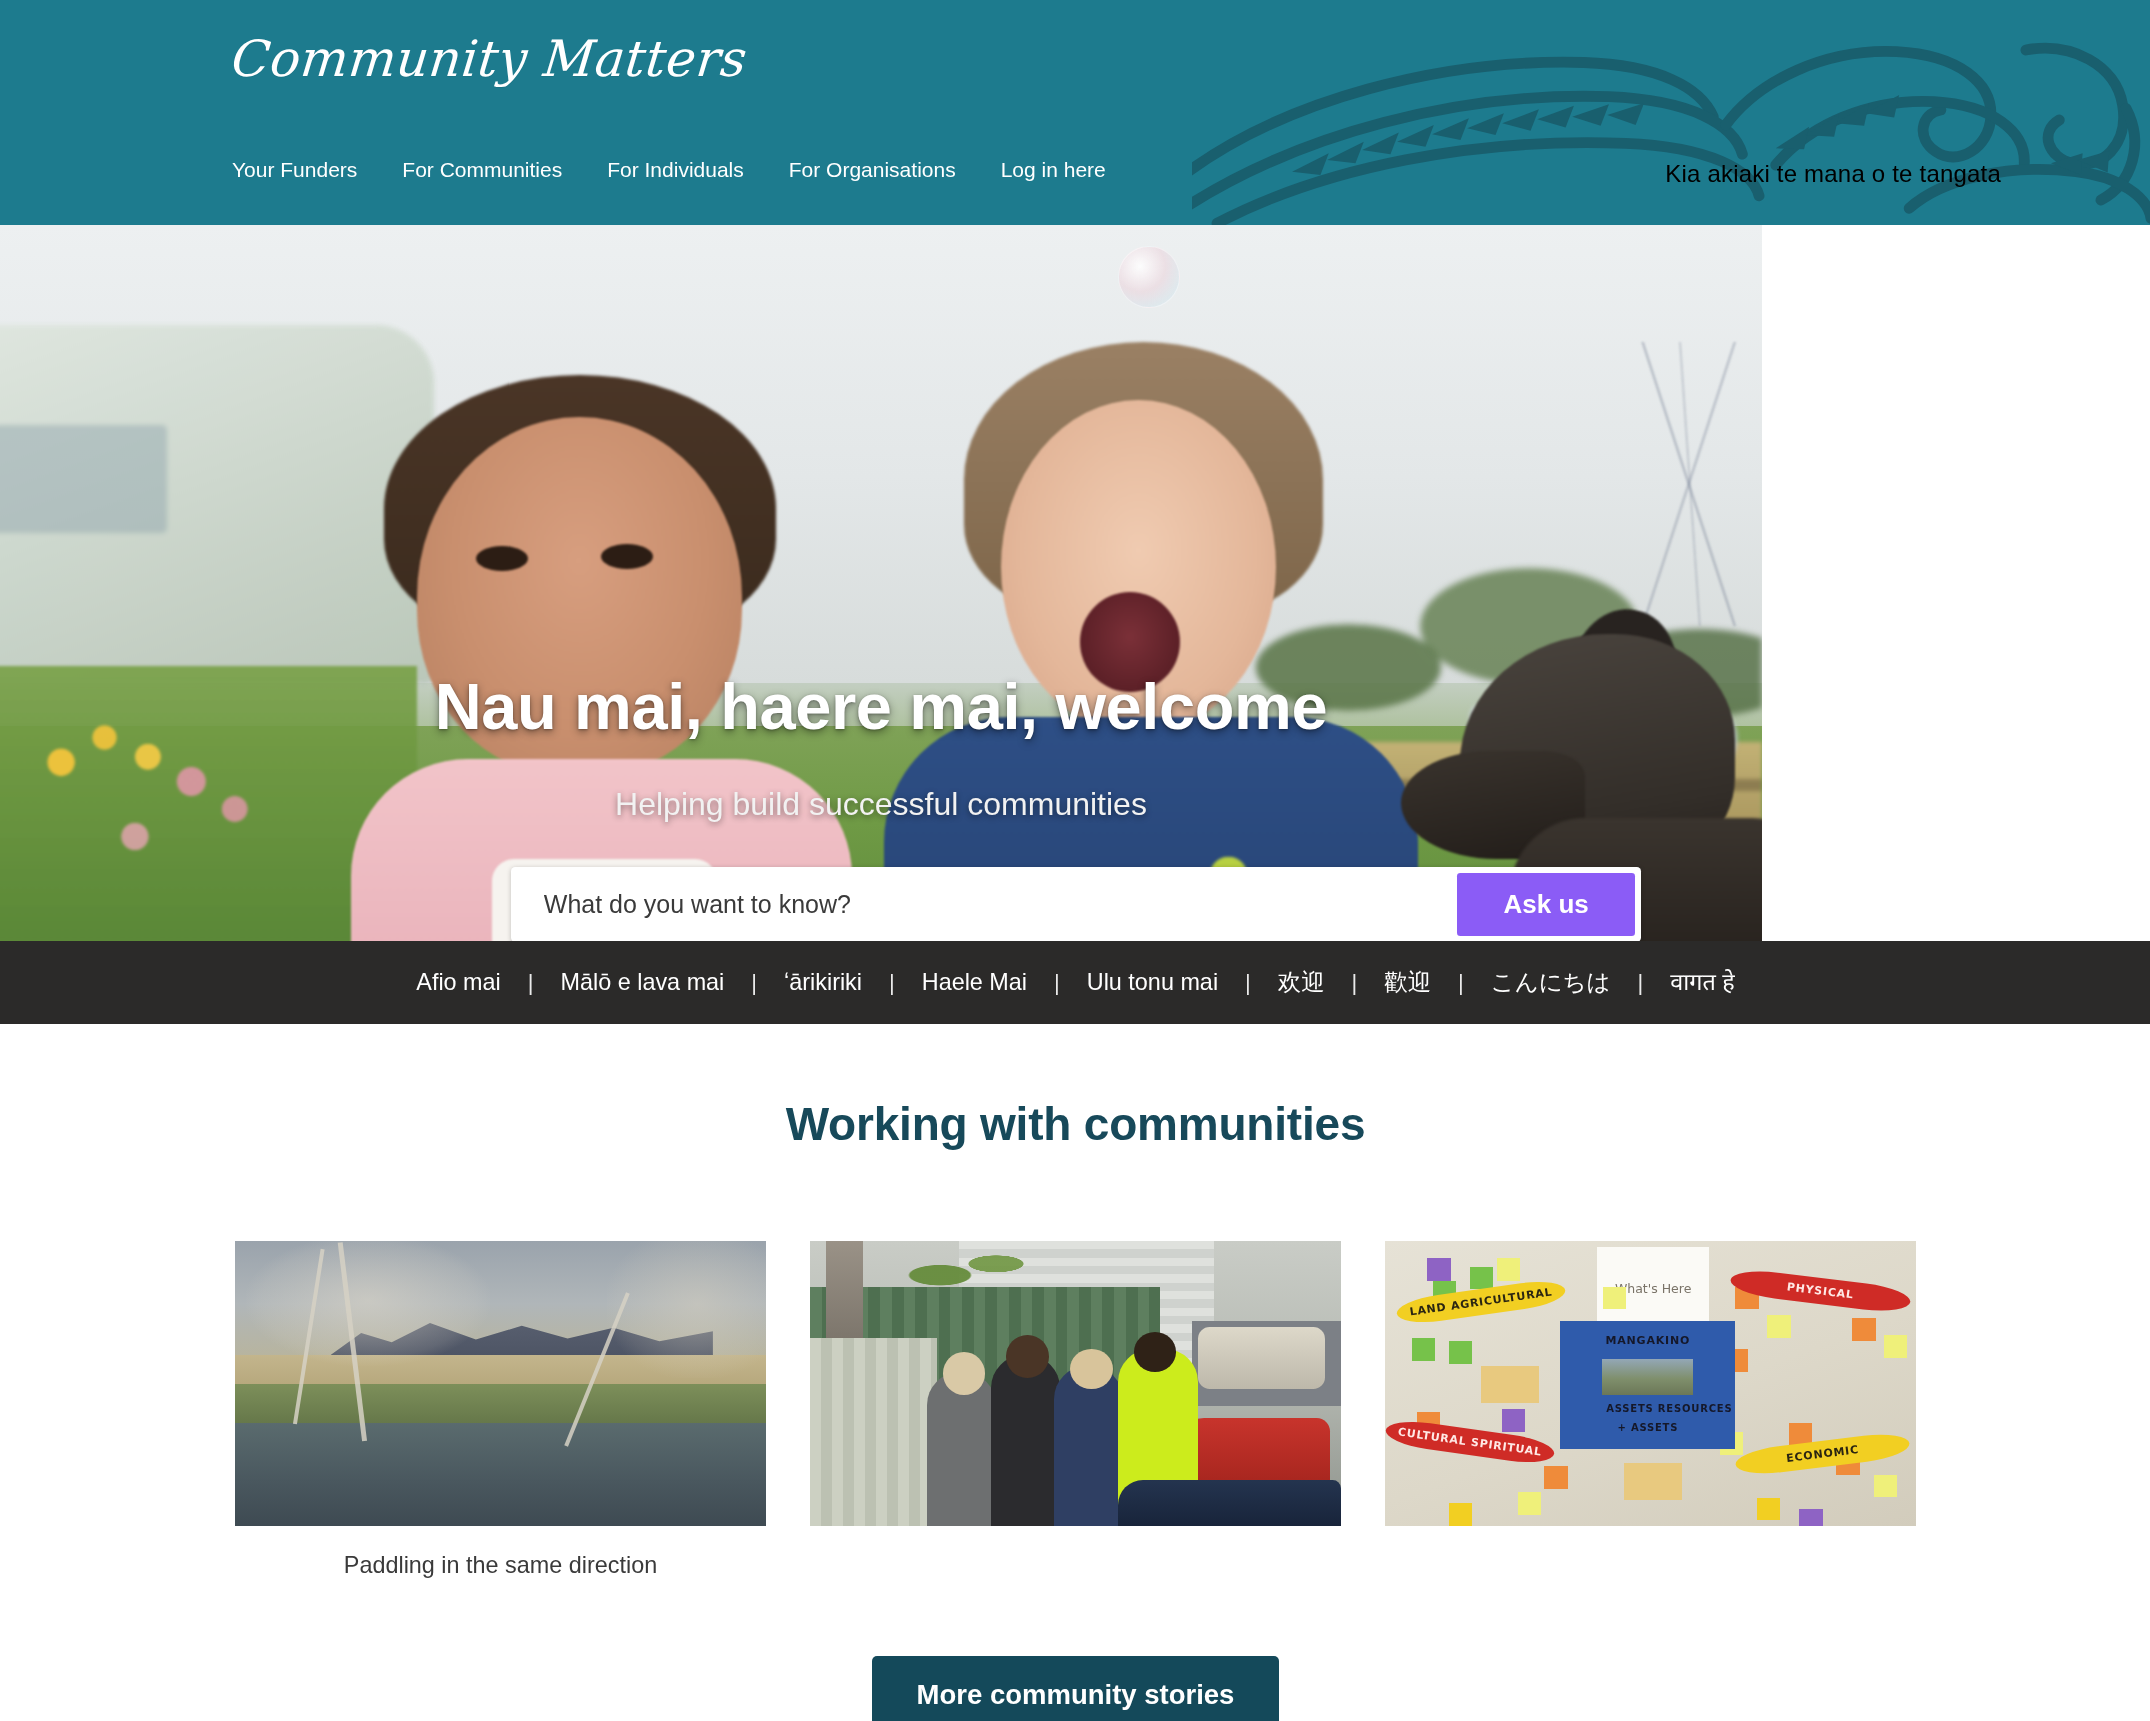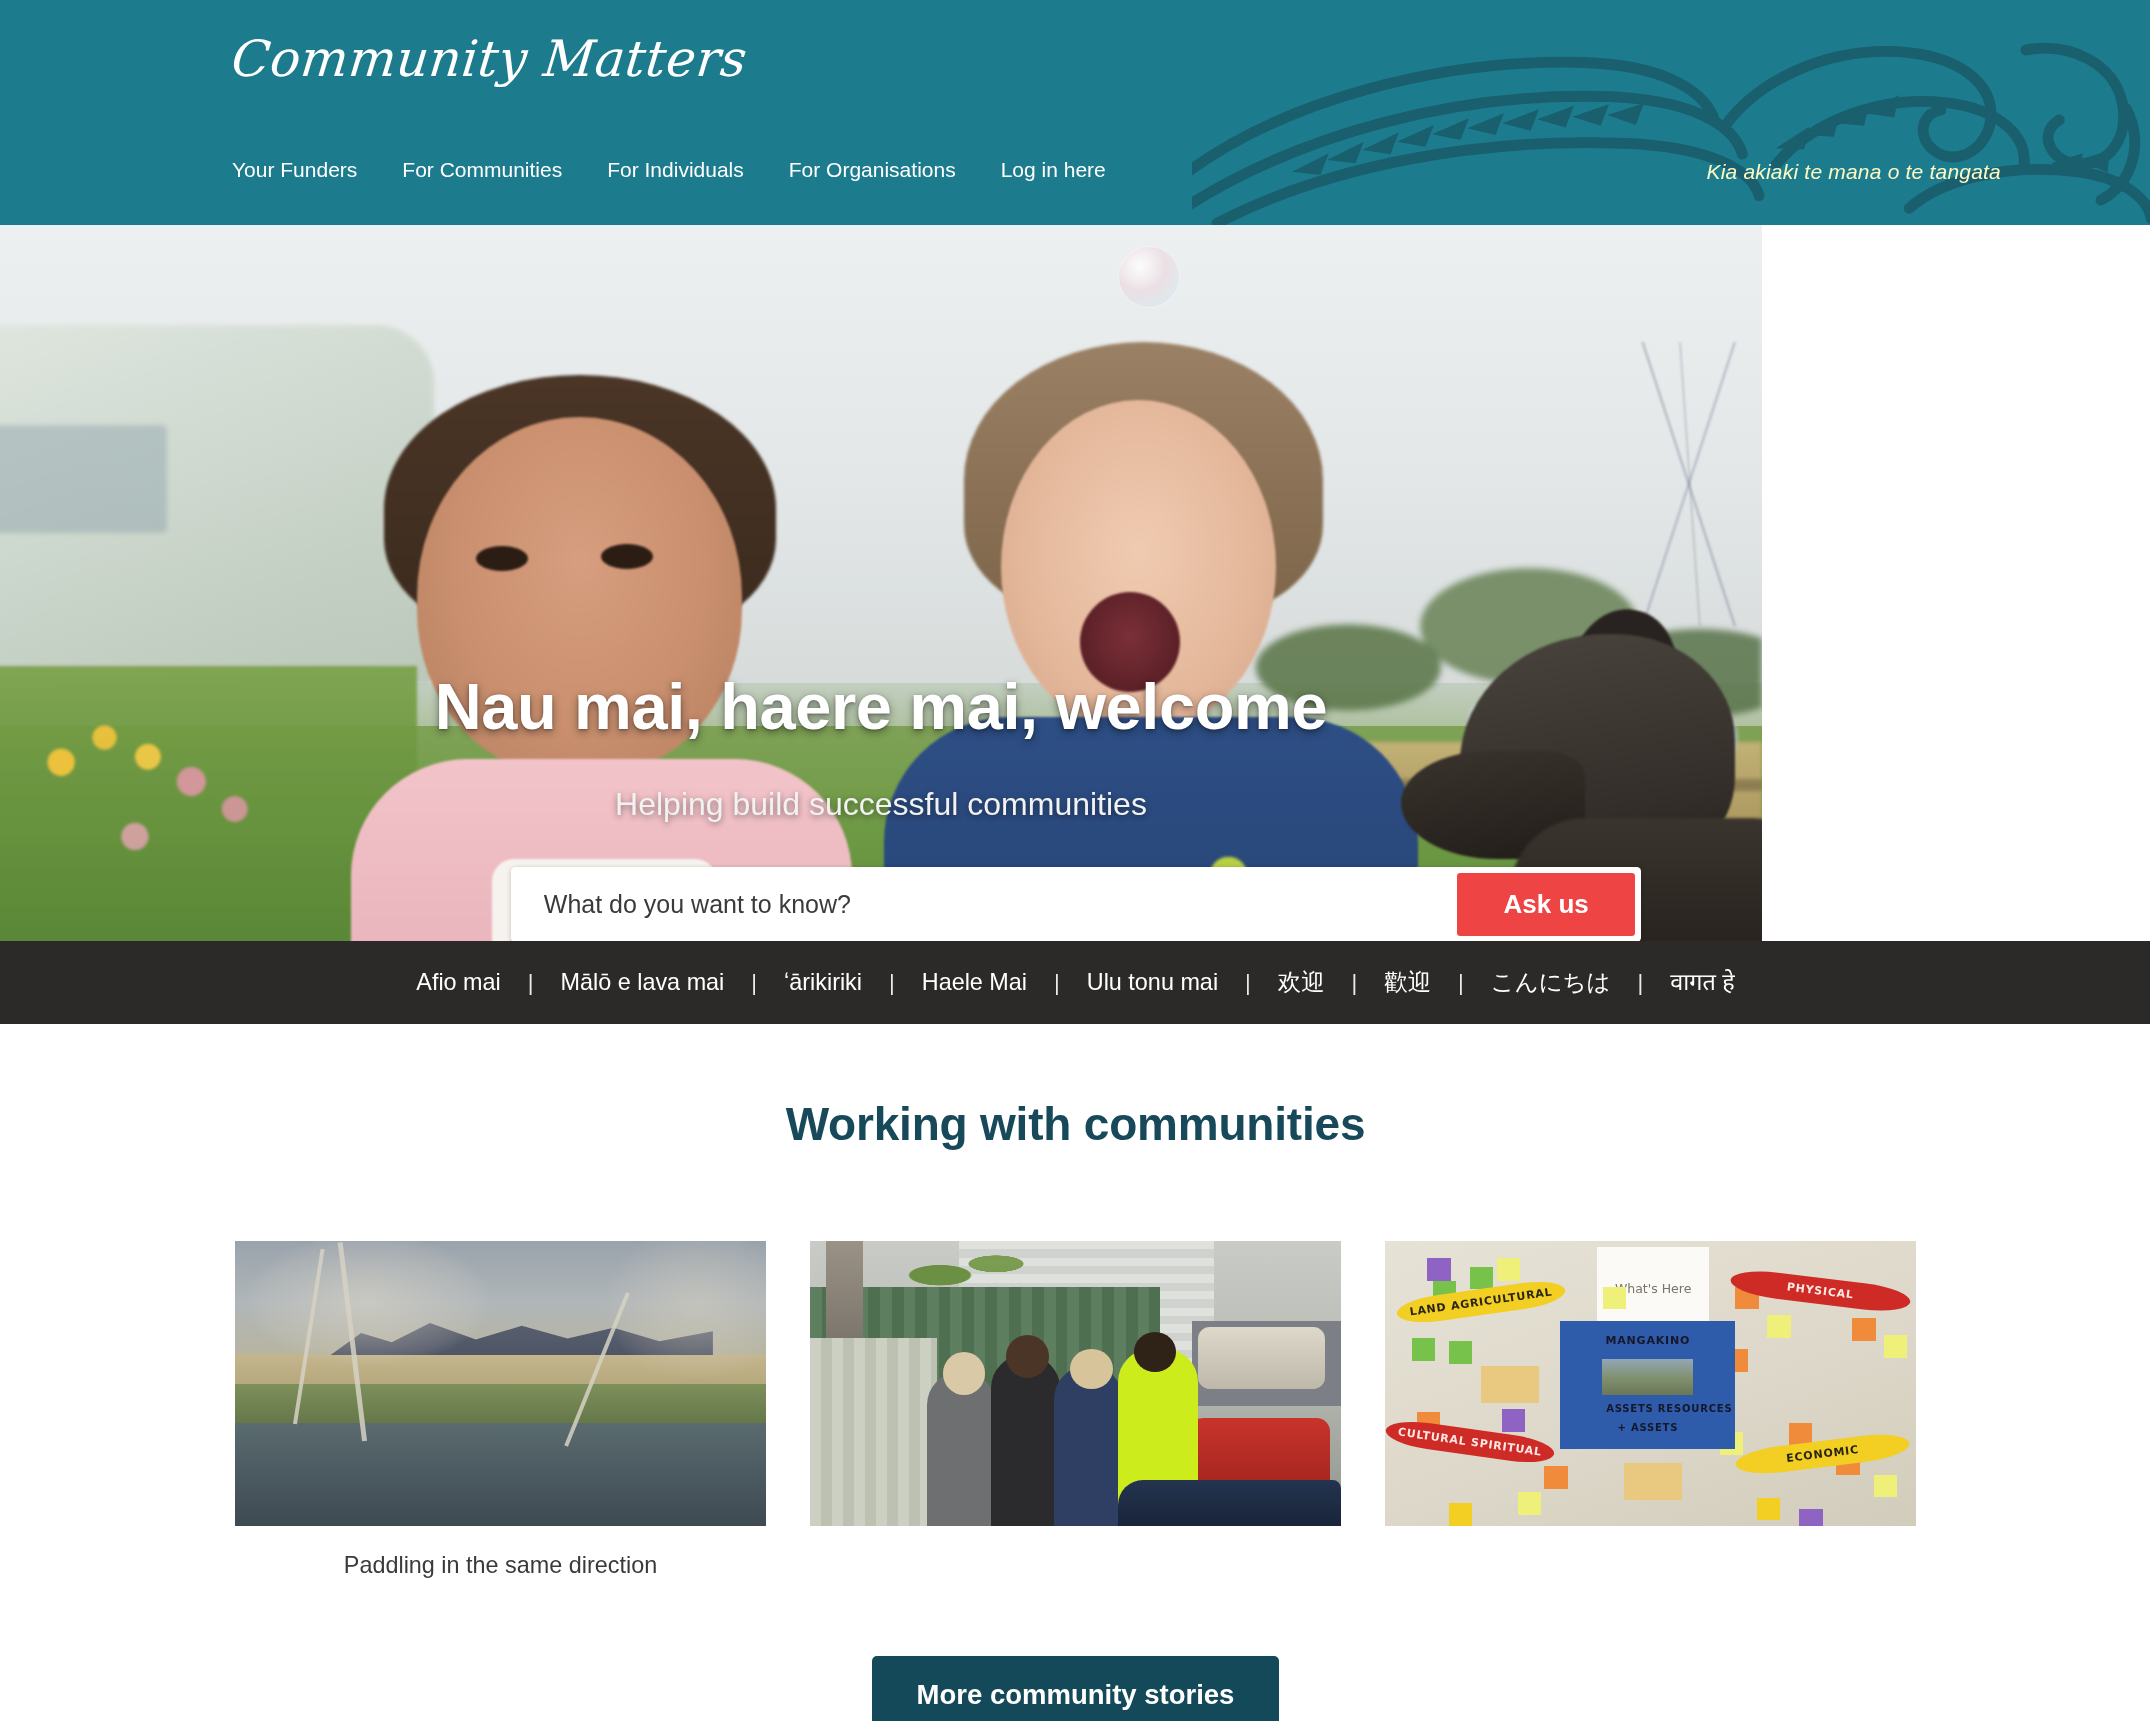--- a/index.html
+++ b/index.html
@@ -70,25 +70,24 @@
     margin-right: 45px;
     line-height: 1;
     cursor: pointer;
   }
   .nav-link:last-child { margin-right: 16px; }
 
   .header-tagline {
     position: absolute;
     right: 150px;
     top: 160px;
-    color: #fef9c3;
-    font-size: 21px;
+    color: #000000;
+    font-size: 24px;
     letter-spacing: 0.2px;
     white-space: nowrap;
-    font-style: italic;
   }
 
   
   .hero {
     position: relative;
     width: 1762px;
     height: 716px;
     overflow: hidden;
   }
 
@@ -316,21 +315,21 @@
     font-family: "Liberation Sans", sans-serif;
     font-size: 25px;
     color: #2d2d2d;
     padding-left: 27px;
   }
   .search-input::placeholder { color: #3a3a3a; opacity: 1; }
 
   .ask-button {
     height: 63px;
     min-width: 178px;
-    background: #ef4444;
+    background: #8b5cf6;
     color: #ffffff;
     border: none;
     border-radius: 3.3px;
     font-family: "Liberation Sans", sans-serif;
     font-size: 26px;
     font-weight: 700;
     cursor: pointer;
     padding: 0 22px;
   }
 

